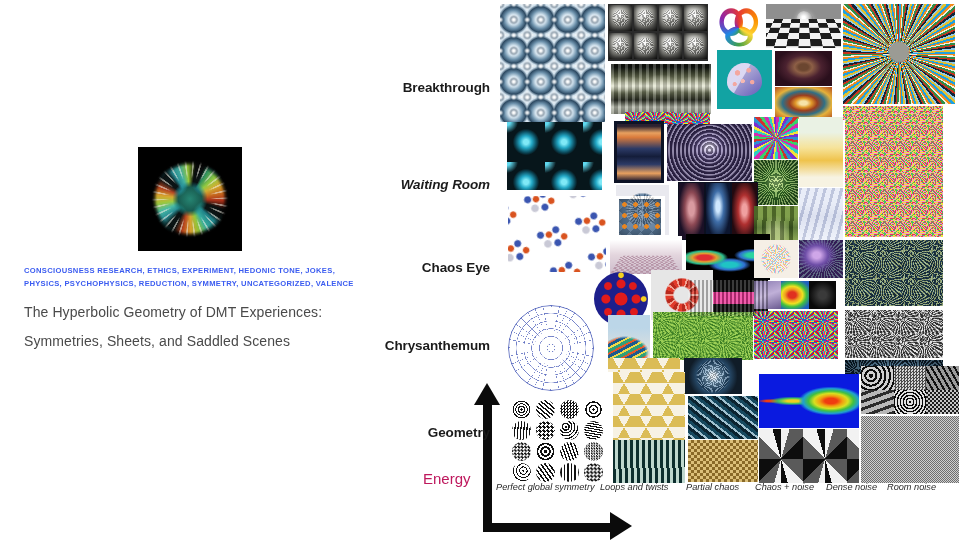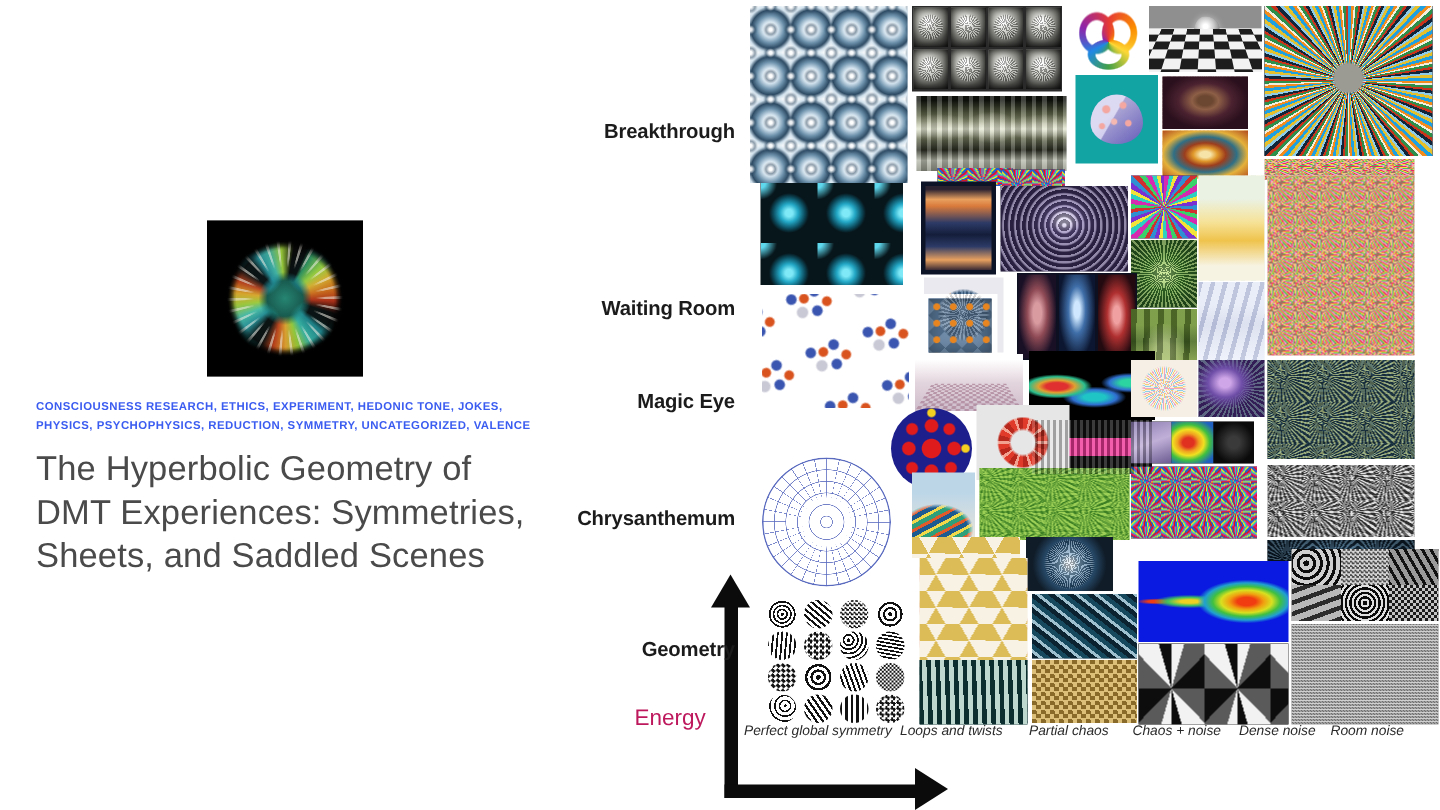--- a/index.html
+++ b/index.html
@@ -38,21 +38,21 @@
             mask-image:radial-gradient(circle at 50% 50%, transparent 0 28%, #000 36% 49%, transparent 53%);}
   .tl5{background:radial-gradient(circle at 50% 50%, rgba(0,0,0,0) 44%, #000 54%);}
 
   #article-cats{
     position:absolute;left:24px;top:264px;width:330px;
     font-size:7.6px;font-weight:700;letter-spacing:.32px;line-height:13.2px;
     color:#3b5cf0;text-transform:uppercase;
   }
   #article-title{
     position:absolute;left:24px;top:298px;width:330px;
-    font-size:23px;line-height:29px;color:#4a4a4a;font-weight:400;
+    font-size:14px;line-height:29px;color:#4a4a4a;font-weight:400;
     letter-spacing:.1px;
   }
 
   
   #chart{position:absolute;left:368px;top:0;width:592px;height:540px;}
   .row-label{
     position:absolute;right:470px;font-size:13.5px;font-weight:700;color:#1b1b1b;
     white-space:nowrap;letter-spacing:-.1px;
   }
   #chart .row-label{right:auto;}
@@ -565,22 +565,22 @@
     <div class="n n6"></div>
   </div>
   <div class="tile art-purenoise" style="left:493px;top:416px;width:98px;height:67px;"></div>
 
   <div id="y-arrow"></div>
   <div id="y-axis"></div>
   <div id="x-axis"></div>
   <div id="x-arrow"></div>
 
   <div class="row-label" style="left:0px;top:80px;width:122px;">Breakthrough</div>
-  <div class="row-label" style="left:0px;top:198px;width:122px;">Waiting Room</div>
-  <div class="row-label" style="left:0px;top:260px;width:122px;">Magic Eye</div>
+  <div class="row-label" style="left:0px;top:177px;width:122px;font-style:italic;">Waiting Room</div>
+  <div class="row-label" style="left:0px;top:260px;width:122px;">Chaos Eye</div>
   <div class="row-label" style="left:0px;top:338px;width:122px;">Chrysanthemum</div>
   <div class="row-label" style="left:0px;top:425px;width:122px;">Geometry</div>
 
   <div class="tick" style="left:128px;top:482px;">Perfect global symmetry</div>
   <div class="tick" style="left:232px;top:482px;">Loops and twists</div>
   <div class="tick" style="left:318px;top:482px;">Partial chaos</div>
   <div class="tick" style="left:387px;top:482px;">Chaos + noise</div>
   <div class="tick" style="left:458px;top:482px;">Dense noise</div>
   <div class="tick" style="left:519px;top:482px;">Room noise</div>
 

